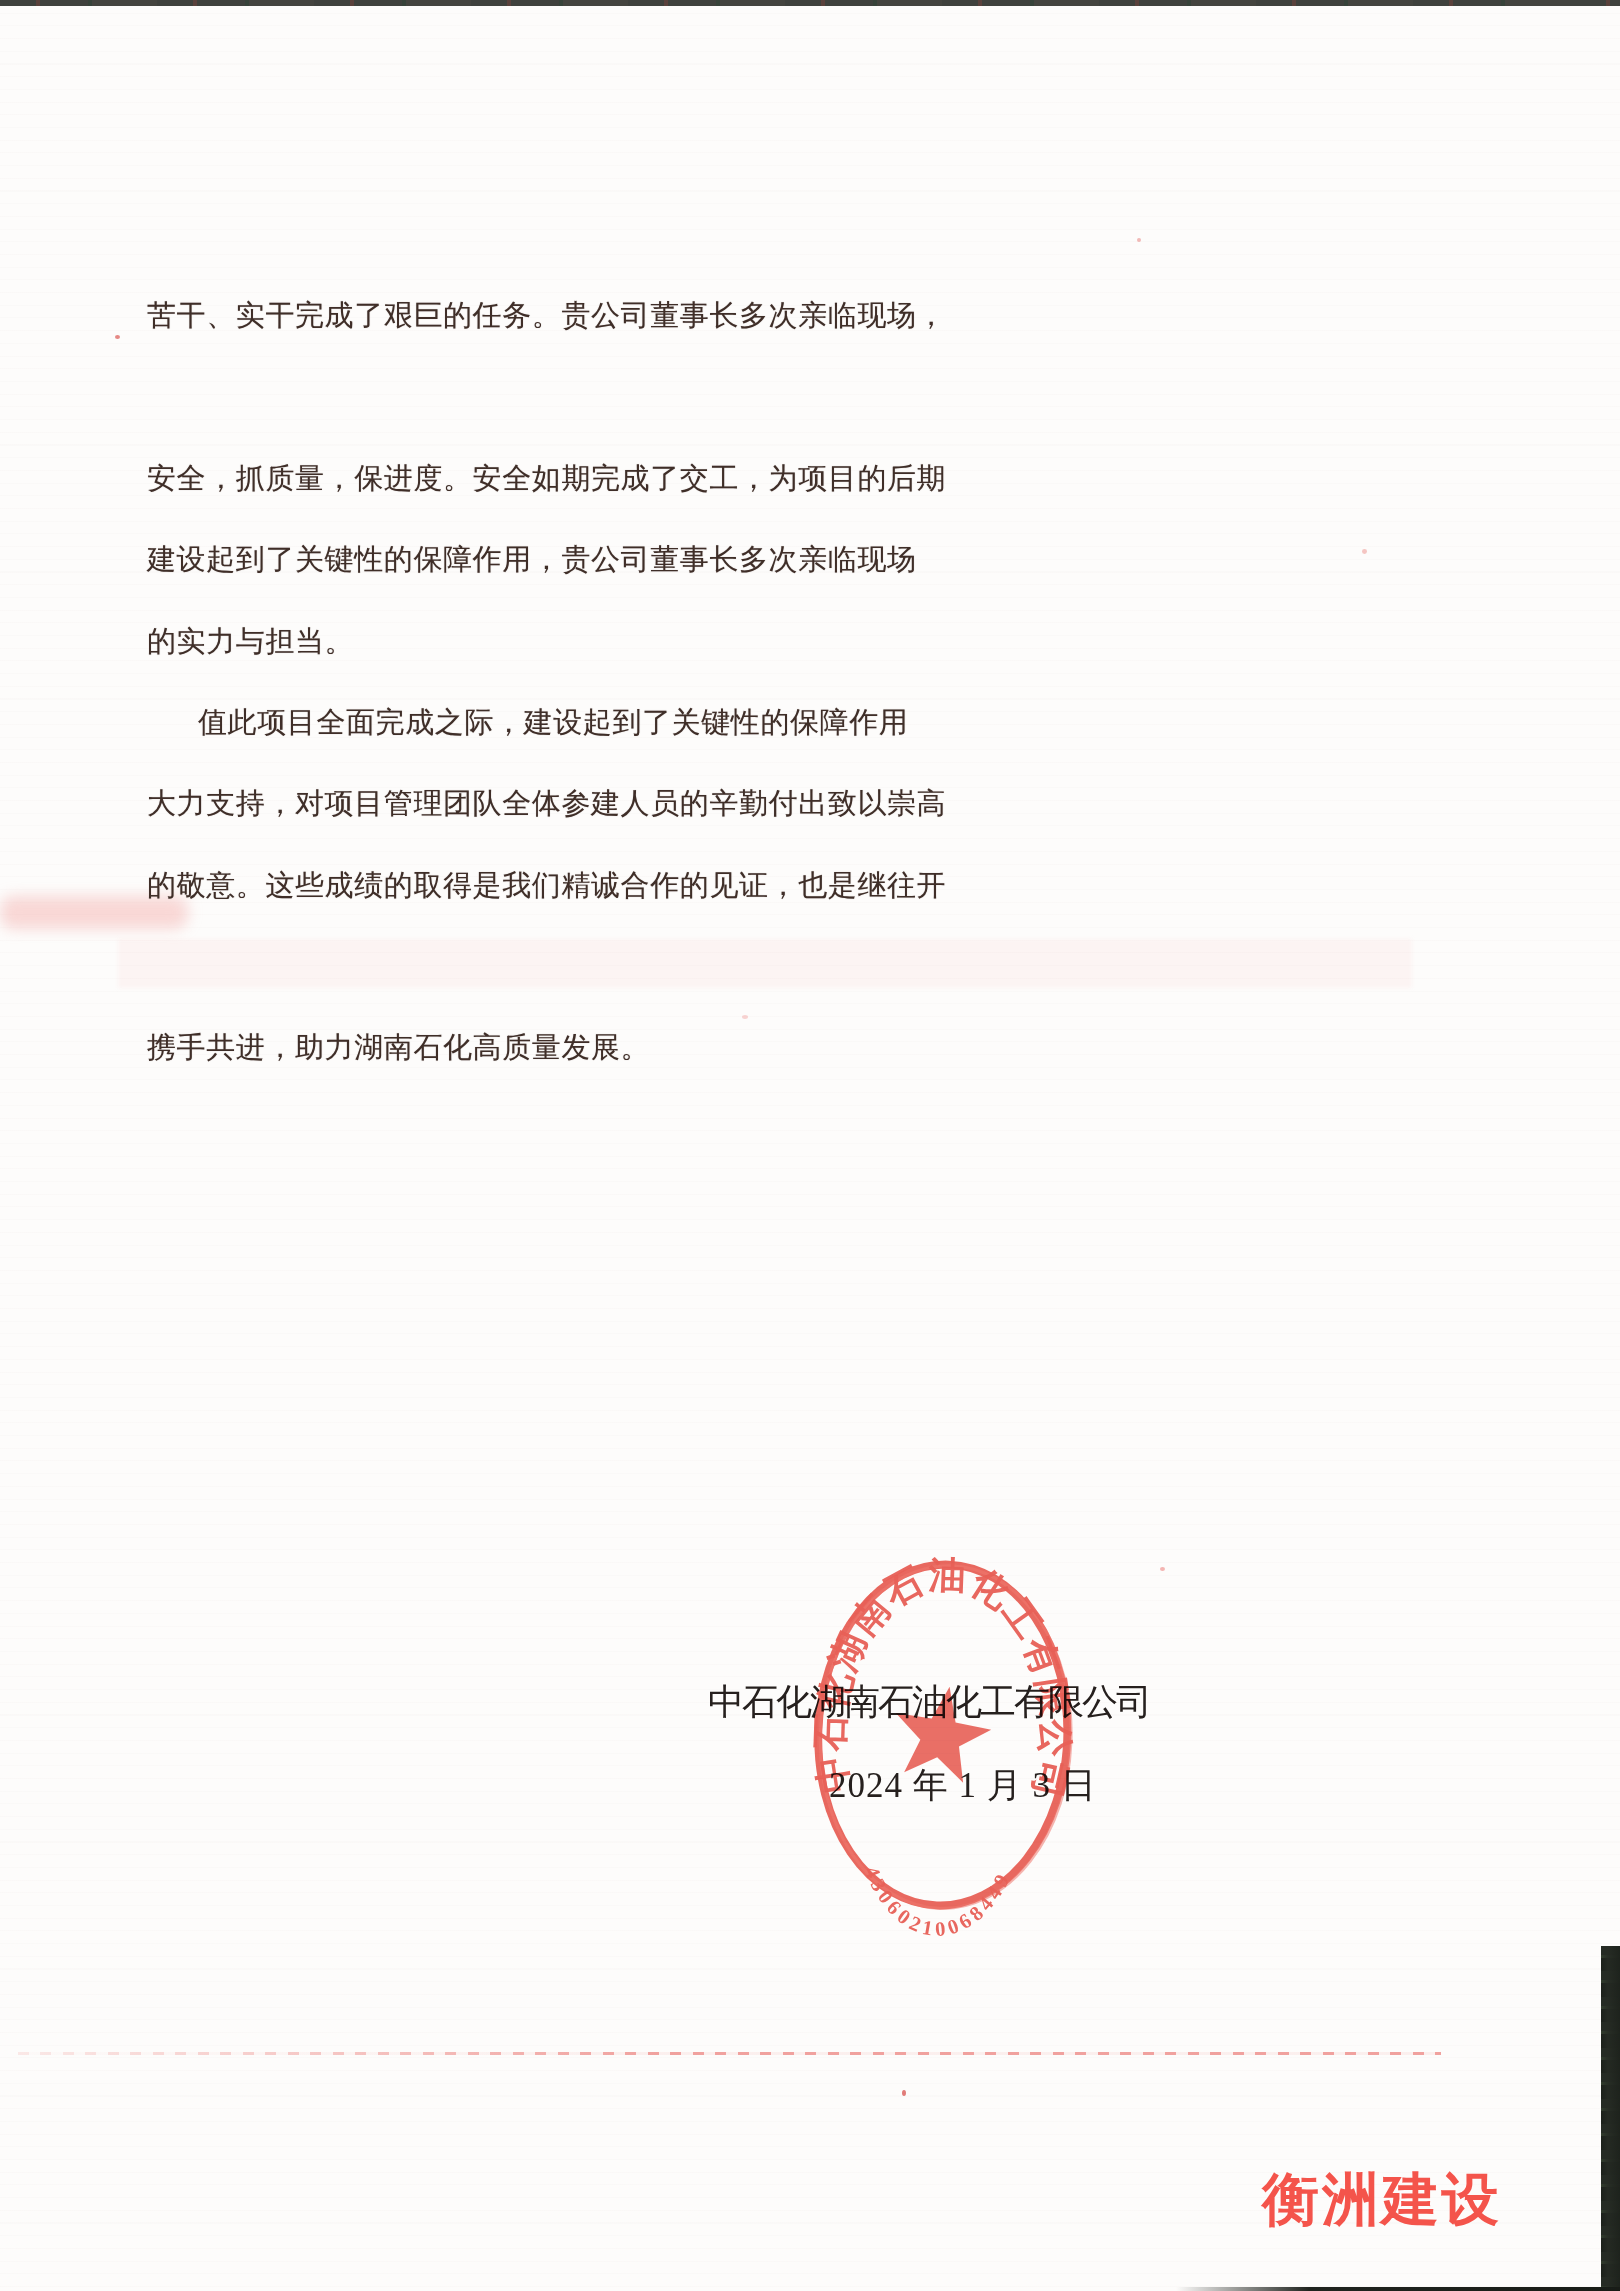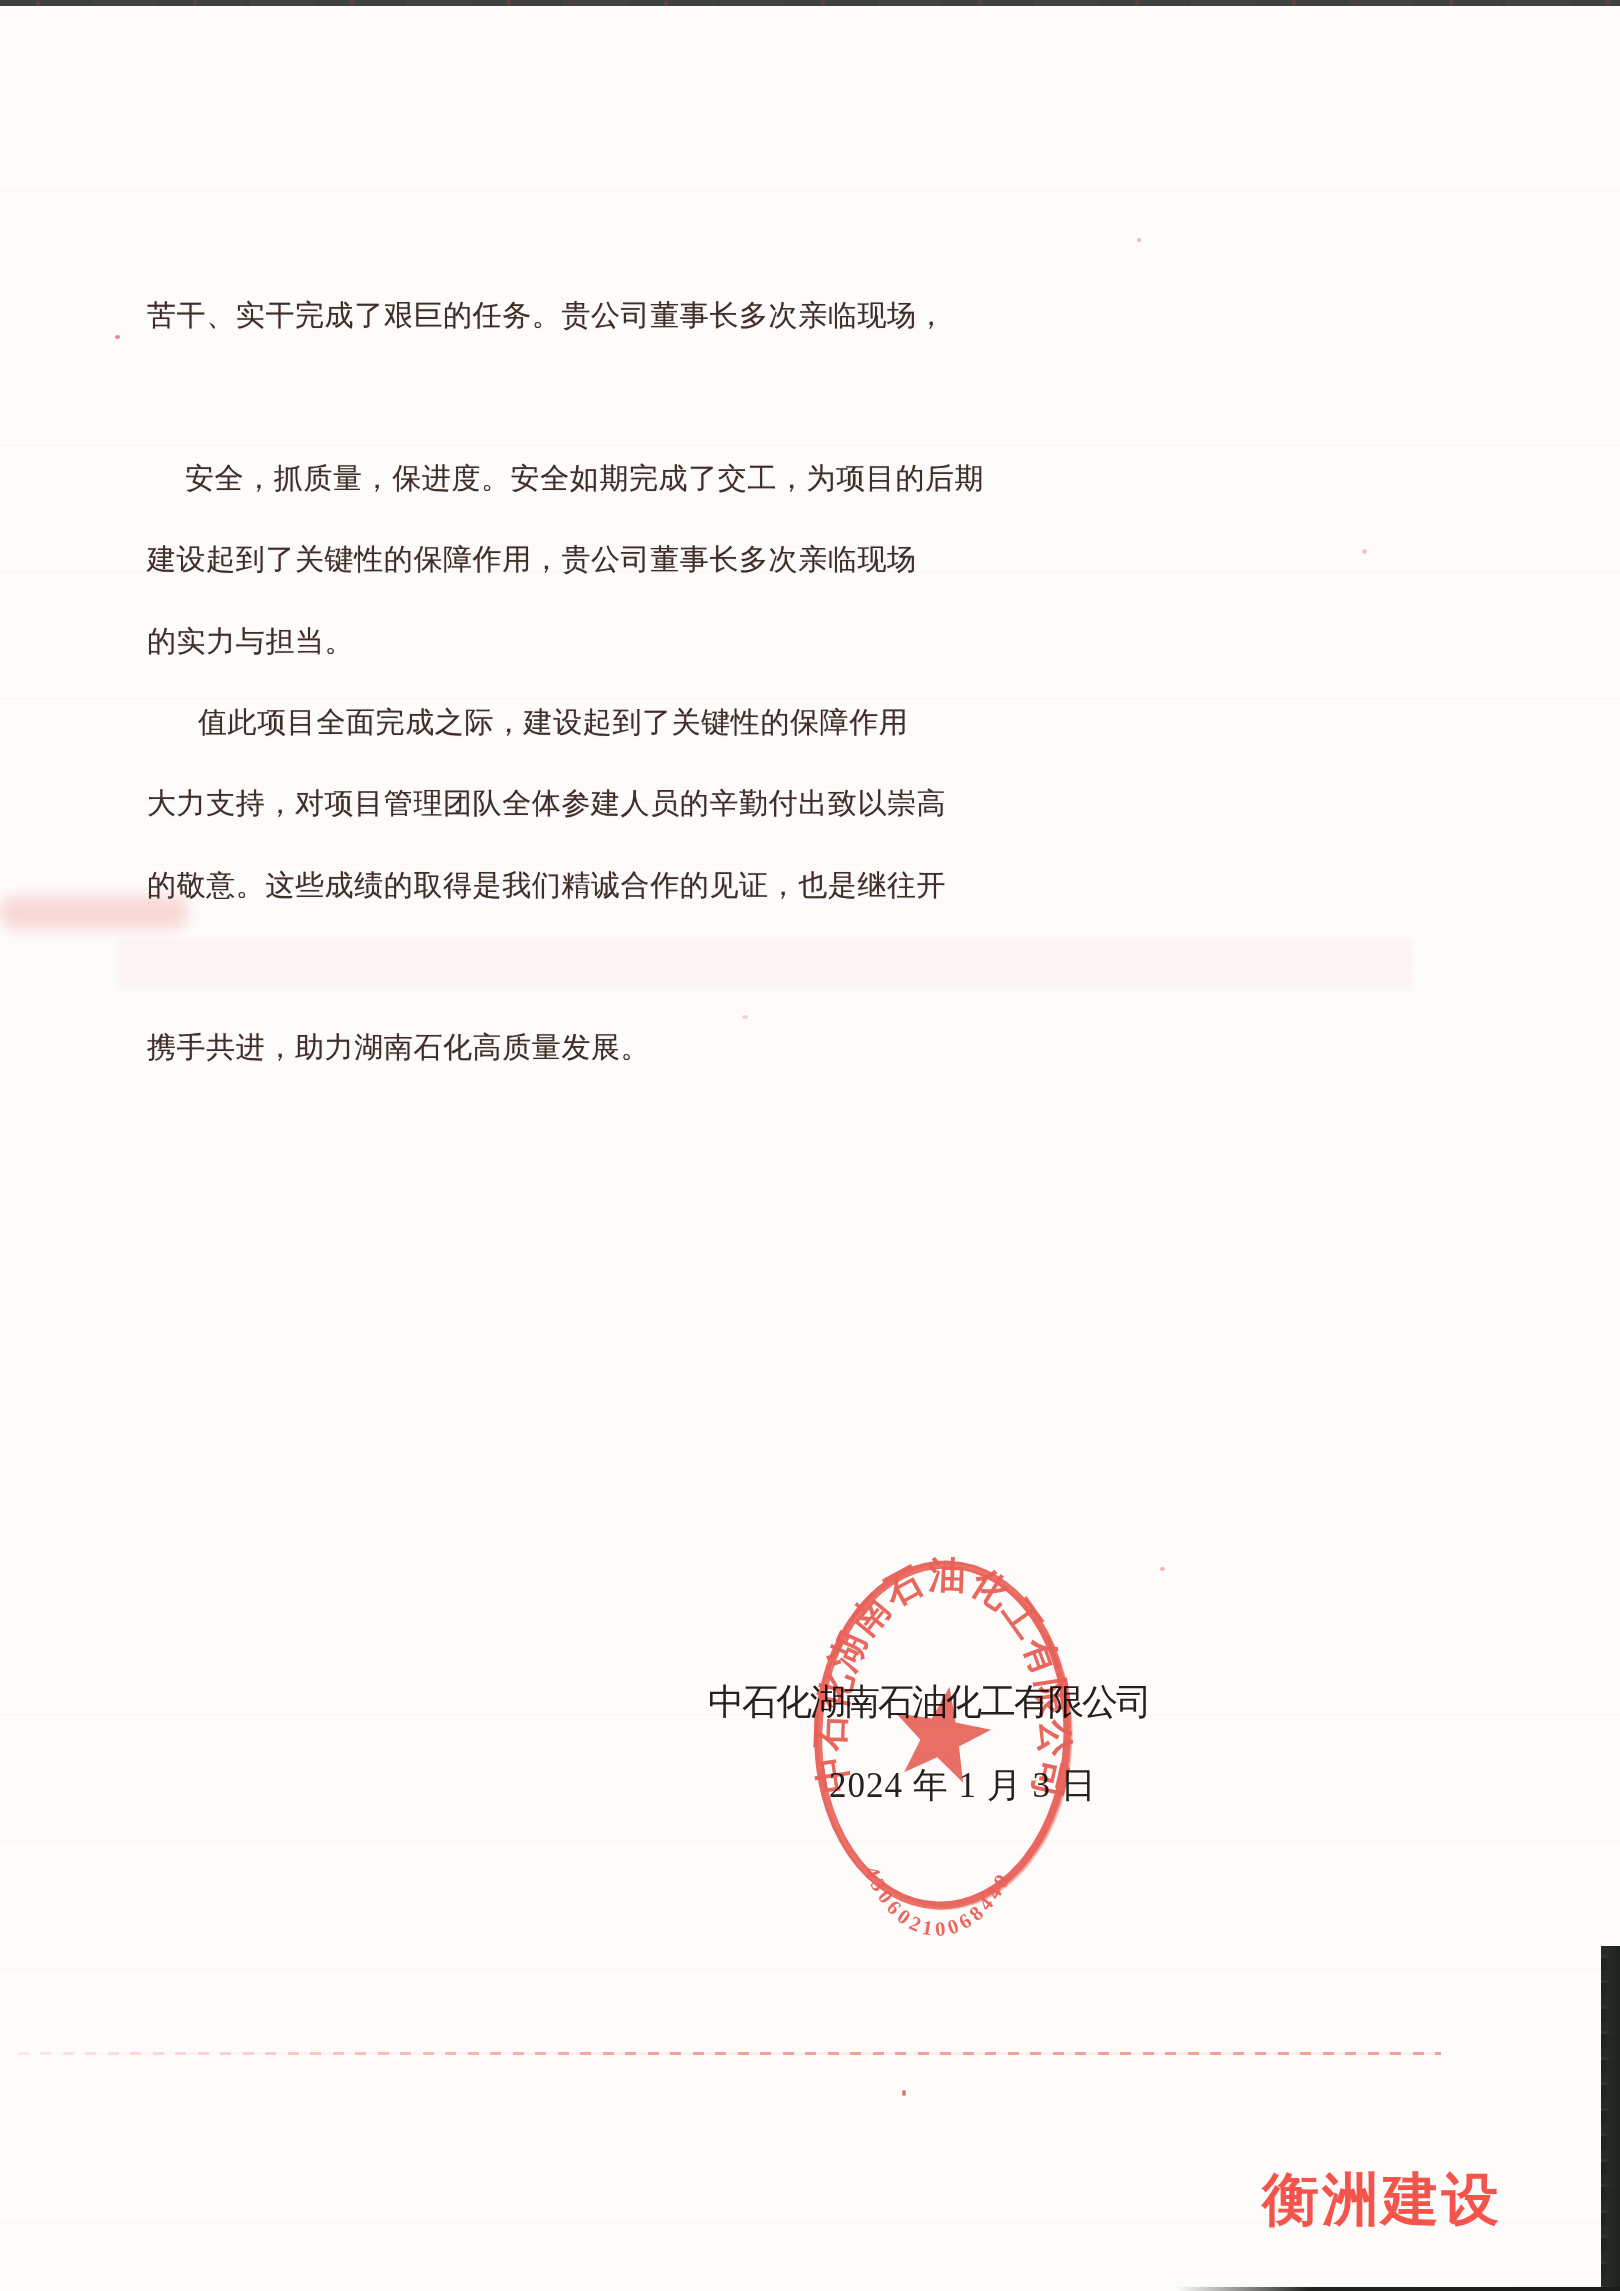--- a/index.html
+++ b/index.html
@@ -97,21 +97,21 @@
 <div class="red-line"></div>
 <div class="dot d1"></div>
 <div class="dot d2"></div>
 <div class="dot d3"></div>
 <div class="dot d4"></div>
 <div class="dot d5"></div>
 <div class="dot d6"></div>
 
 <div class="body-text">
     <div class="body-line" style="top: 291px;">苦干、实干完成了艰巨的任务。贵公司董事长多次亲临现场，</div>
-    <div class="body-line" style="top: 454px; margin-left: 38px;">安全，抓质量，保进度。安全如期完成了交工，为项目的后期</div>
+    <div class="body-line" style="top: 454px;">安全，抓质量，保进度。安全如期完成了交工，为项目的后期</div>
     <div class="body-line" style="top: 535px;">建设起到了关键性的保障作用，贵公司董事长多次亲临现场</div>
     <div class="body-line" style="top: 617px;">的实力与担当。</div>
     <div class="body-line indent" style="top: 698px;">值此项目全面完成之际，建设起到了关键性的保障作用</div>
     <div class="body-line" style="top: 779px;">大力支持，对项目管理团队全体参建人员的辛勤付出致以崇高</div>
     <div class="body-line" style="top: 861px;">的敬意。这些成绩的取得是我们精诚合作的见证，也是继往开</div>
     <div class="body-line" style="top: 1023px;">携手共进，助力湖南石化高质量发展。</div>
   </div>
 
 <div class="sig-company">中石化湖南石油化工有限公司</div>
 <div class="sig-date">2024 年 1 月 3 日</div>

